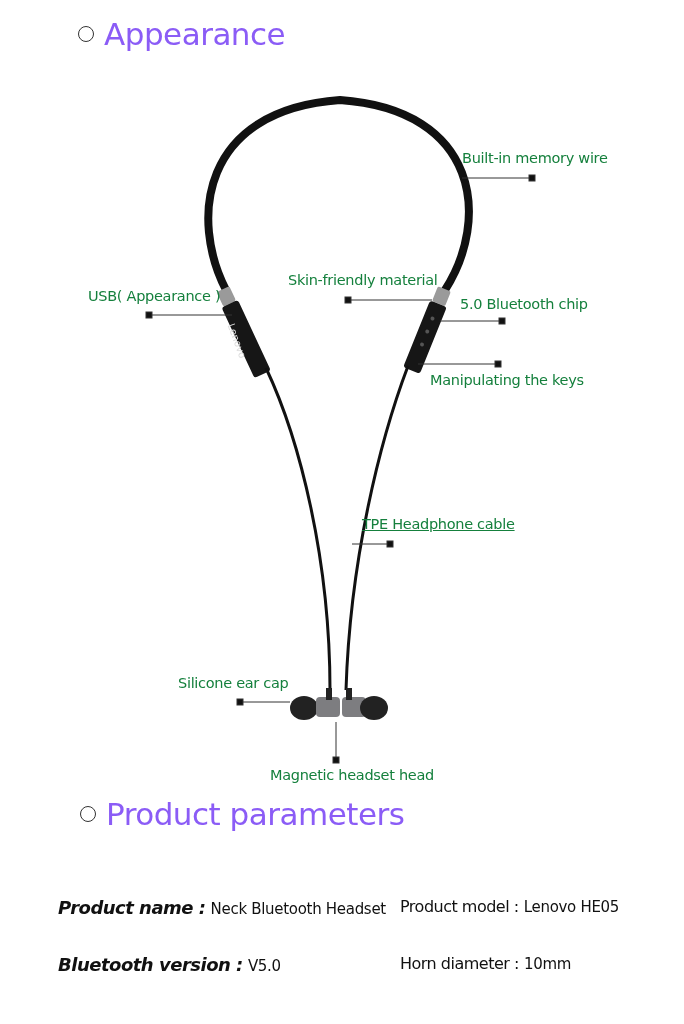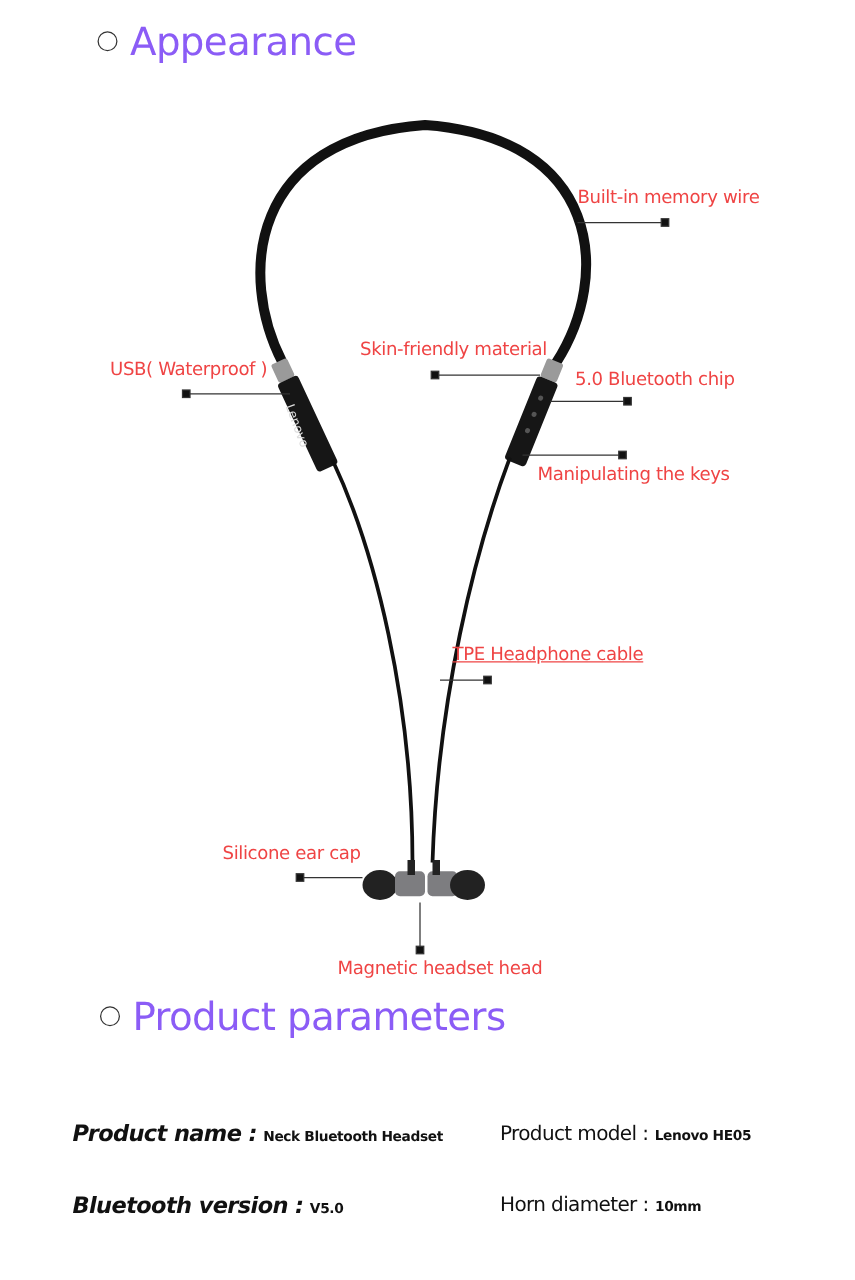--- a/index.html
+++ b/index.html
@@ -1,25 +1,25 @@
 <!DOCTYPE html>
 <html><head>
 <meta charset="utf-8">
 <style>
   html, body { margin: 0; padding: 0; background: #ffffff; }
   body { width: 684px; height: 1024px; position: relative; overflow: hidden;
          font-family: "DejaVu Sans", sans-serif; color: #1a1a1a; }
   .abs { position: absolute; }
   .section-title { position: absolute; font-size: 31px; font-weight: 400; letter-spacing: -0.5px; color: #8b5cf6; white-space: nowrap; }
   .circle-bullet { display: inline-block; width: 14px; height: 14px; border: 1.5px solid #333; border-radius: 50%; margin-right: 10px; vertical-align: middle; position: relative; top: -3px; }
-  .label { position: absolute; font-size: 14.5px; color: #ef4444; white-space: nowrap; letter-spacing: -0.3px; }
+  .label { position: absolute; font-size: 14.5px; color: #15803d; white-space: nowrap; letter-spacing: -0.3px; }
   .param { position: absolute; white-space: nowrap; color: #111; }
   .param .k { font-size: 16px; letter-spacing: -0.5px; }
   .param .k.bold { font-weight: 700; font-size: 18px; font-style: italic; }
-  .param .v { font-size: 11px; letter-spacing: -0.3px; font-weight: bold; }
+  .param .v { font-size: 15px; letter-spacing: -0.3px; }
   svg { position: absolute; left: 0; top: 0; }
 </style>
 </head>
 <body>
 
 <div class="section-title" style="left:78px; top:16px;">
   <span class="circle-bullet"></span><span>Appearance</span>
 </div>
 
 <svg width="684" height="820" viewBox="0 0 684 820">
@@ -66,21 +66,21 @@
       <rect x="387" y="541" width="6" height="6"></rect>
     <line x1="240" y1="702" x2="290" y2="702"></line>
       <rect x="237" y="699" width="6" height="6"></rect>
     <line x1="336" y1="722" x2="336" y2="760"></line>
       <rect x="333" y="757" width="6" height="6"></rect>
   </g>
 </svg>
 <div class="abs" style="left:236px; top:322px; transform:rotate(70deg); transform-origin:left top; color:#ddd; font-size:10px;">Lenovo</div>
 
 <div class="label" style="left:462px; top:150px;">Built-in memory wire</div>
-<div class="label" style="left:88px; top:288px;">USB( Waterproof )</div>
+<div class="label" style="left:88px; top:288px;">USB( Appearance )</div>
 <div class="label" style="left:288px; top:272px;">Skin-friendly material</div>
 <div class="label" style="left:460px; top:296px;">5.0 Bluetooth chip</div>
 <div class="label" style="left:430px; top:372px;">Manipulating the keys</div>
 <div class="label" style="left:362px; top:516px;text-decoration:underline;">TPE Headphone cable</div>
 <div class="label" style="left:178px; top:675px;">Silicone ear cap</div>
 <div class="label" style="left:270px; top:767px;">Magnetic headset head</div>
 
 <div class="section-title" style="left:80px; top:796px;">
   <span class="circle-bullet"></span><span>Product parameters</span>
 </div>

